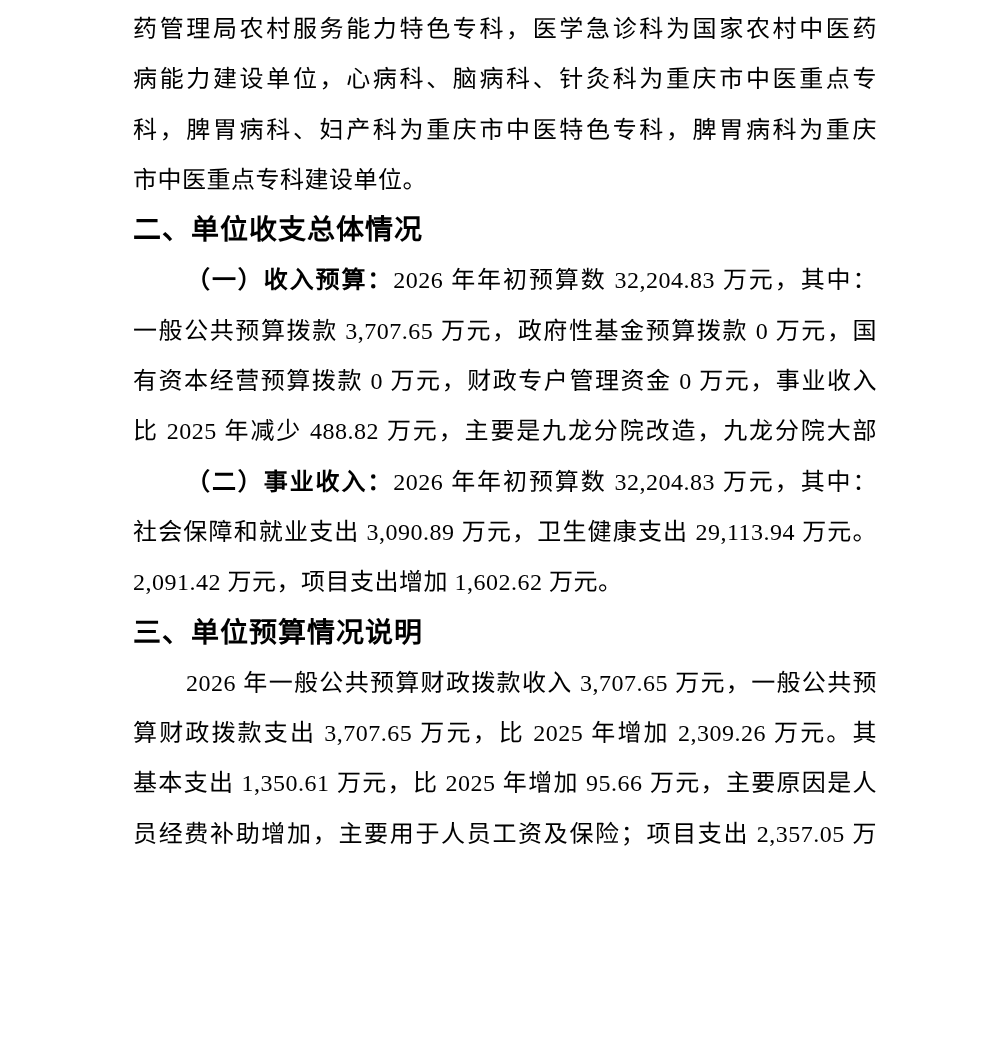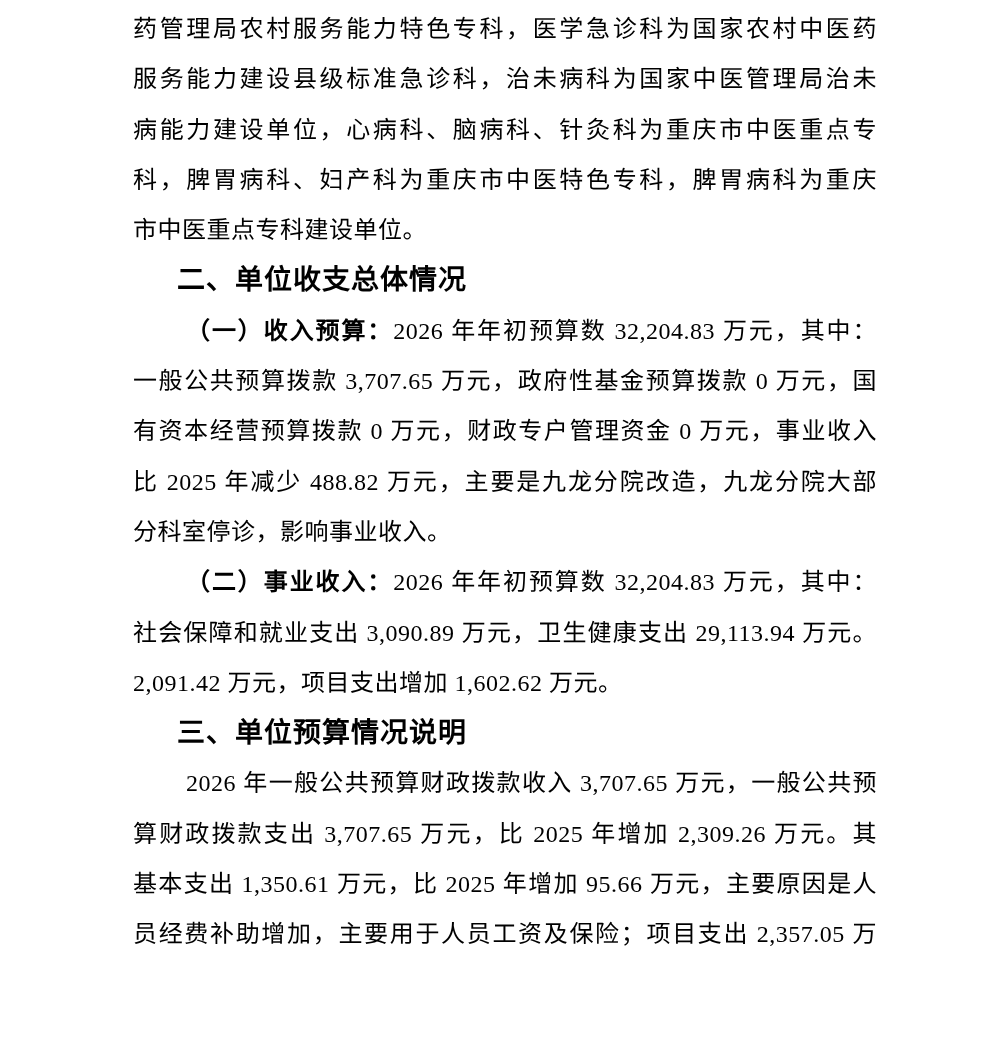--- a/index.html
+++ b/index.html
@@ -40,51 +40,48 @@
     text-align: left;
     text-align-last: left;
   }
   
   .ind {
     padding-left: 53px;
   }
   .heading {
     height: 50.3px;
     line-height: 50.3px;
-    margin-left: 44px;
     font-family: "Liberation Sans", "DejaVu Sans", sans-serif;
     font-weight: 700;
     font-size: 28px;
     letter-spacing: 1px;
     text-align: left;
   }
   .lead {
     font-weight: 700;
     font-family: Liberation Mono, monospace;
   }
 </style>
 </head>
 <body>
 
 <div class="page">
   <div class="content">
 
     <div class="line j">药管理局农村服务能力特色专科，医学急诊科为国家农村中医药</div>
-    <div class="line j">服务能力建设县级标准急诊科，治未病科为国家中医管理局治未</div>
     <div class="line j">病能力建设单位，心病科、脑病科、针灸科为重庆市中医重点专</div>
     <div class="line j">科，脾胃病科、妇产科为重庆市中医特色专科，脾胃病科为重庆</div>
     <div class="line end">市中医重点专科建设单位。</div>
 
     <div class="heading">二、单位收支总体情况</div>
 
     <div class="line j ind"><span class="lead">（一）收入预算：</span><span>2026 年年初预算数 32,204.83 万元，其中：</span></div>
     <div class="line j">一般公共预算拨款 3,707.65 万元，政府性基金预算拨款 0 万元，国</div>
     <div class="line j">有资本经营预算拨款 0 万元，财政专户管理资金 0 万元，事业收入</div>
     <div class="line j">比 2025 年减少 488.82 万元，主要是九龙分院改造，九龙分院大部</div>
-    <div class="line end">分科室停诊，影响事业收入。</div>
 
     <div class="line j ind"><span class="lead">（二）事业收入：</span><span>2026 年年初预算数 32,204.83 万元，其中：</span></div>
     <div class="line j">社会保障和就业支出 3,090.89 万元，卫生健康支出 29,113.94 万元。</div>
     <div class="line end">2,091.42 万元，项目支出增加 1,602.62 万元。</div>
 
     <div class="heading">三、单位预算情况说明</div>
 
     <div class="line j ind">2026 年一般公共预算财政拨款收入 3,707.65 万元，一般公共预</div>
     <div class="line j">算财政拨款支出 3,707.65 万元，比 2025 年增加 2,309.26 万元。其中：</div>
     <div class="line j">基本支出 1,350.61 万元，比 2025 年增加 95.66 万元，主要原因是人</div>

